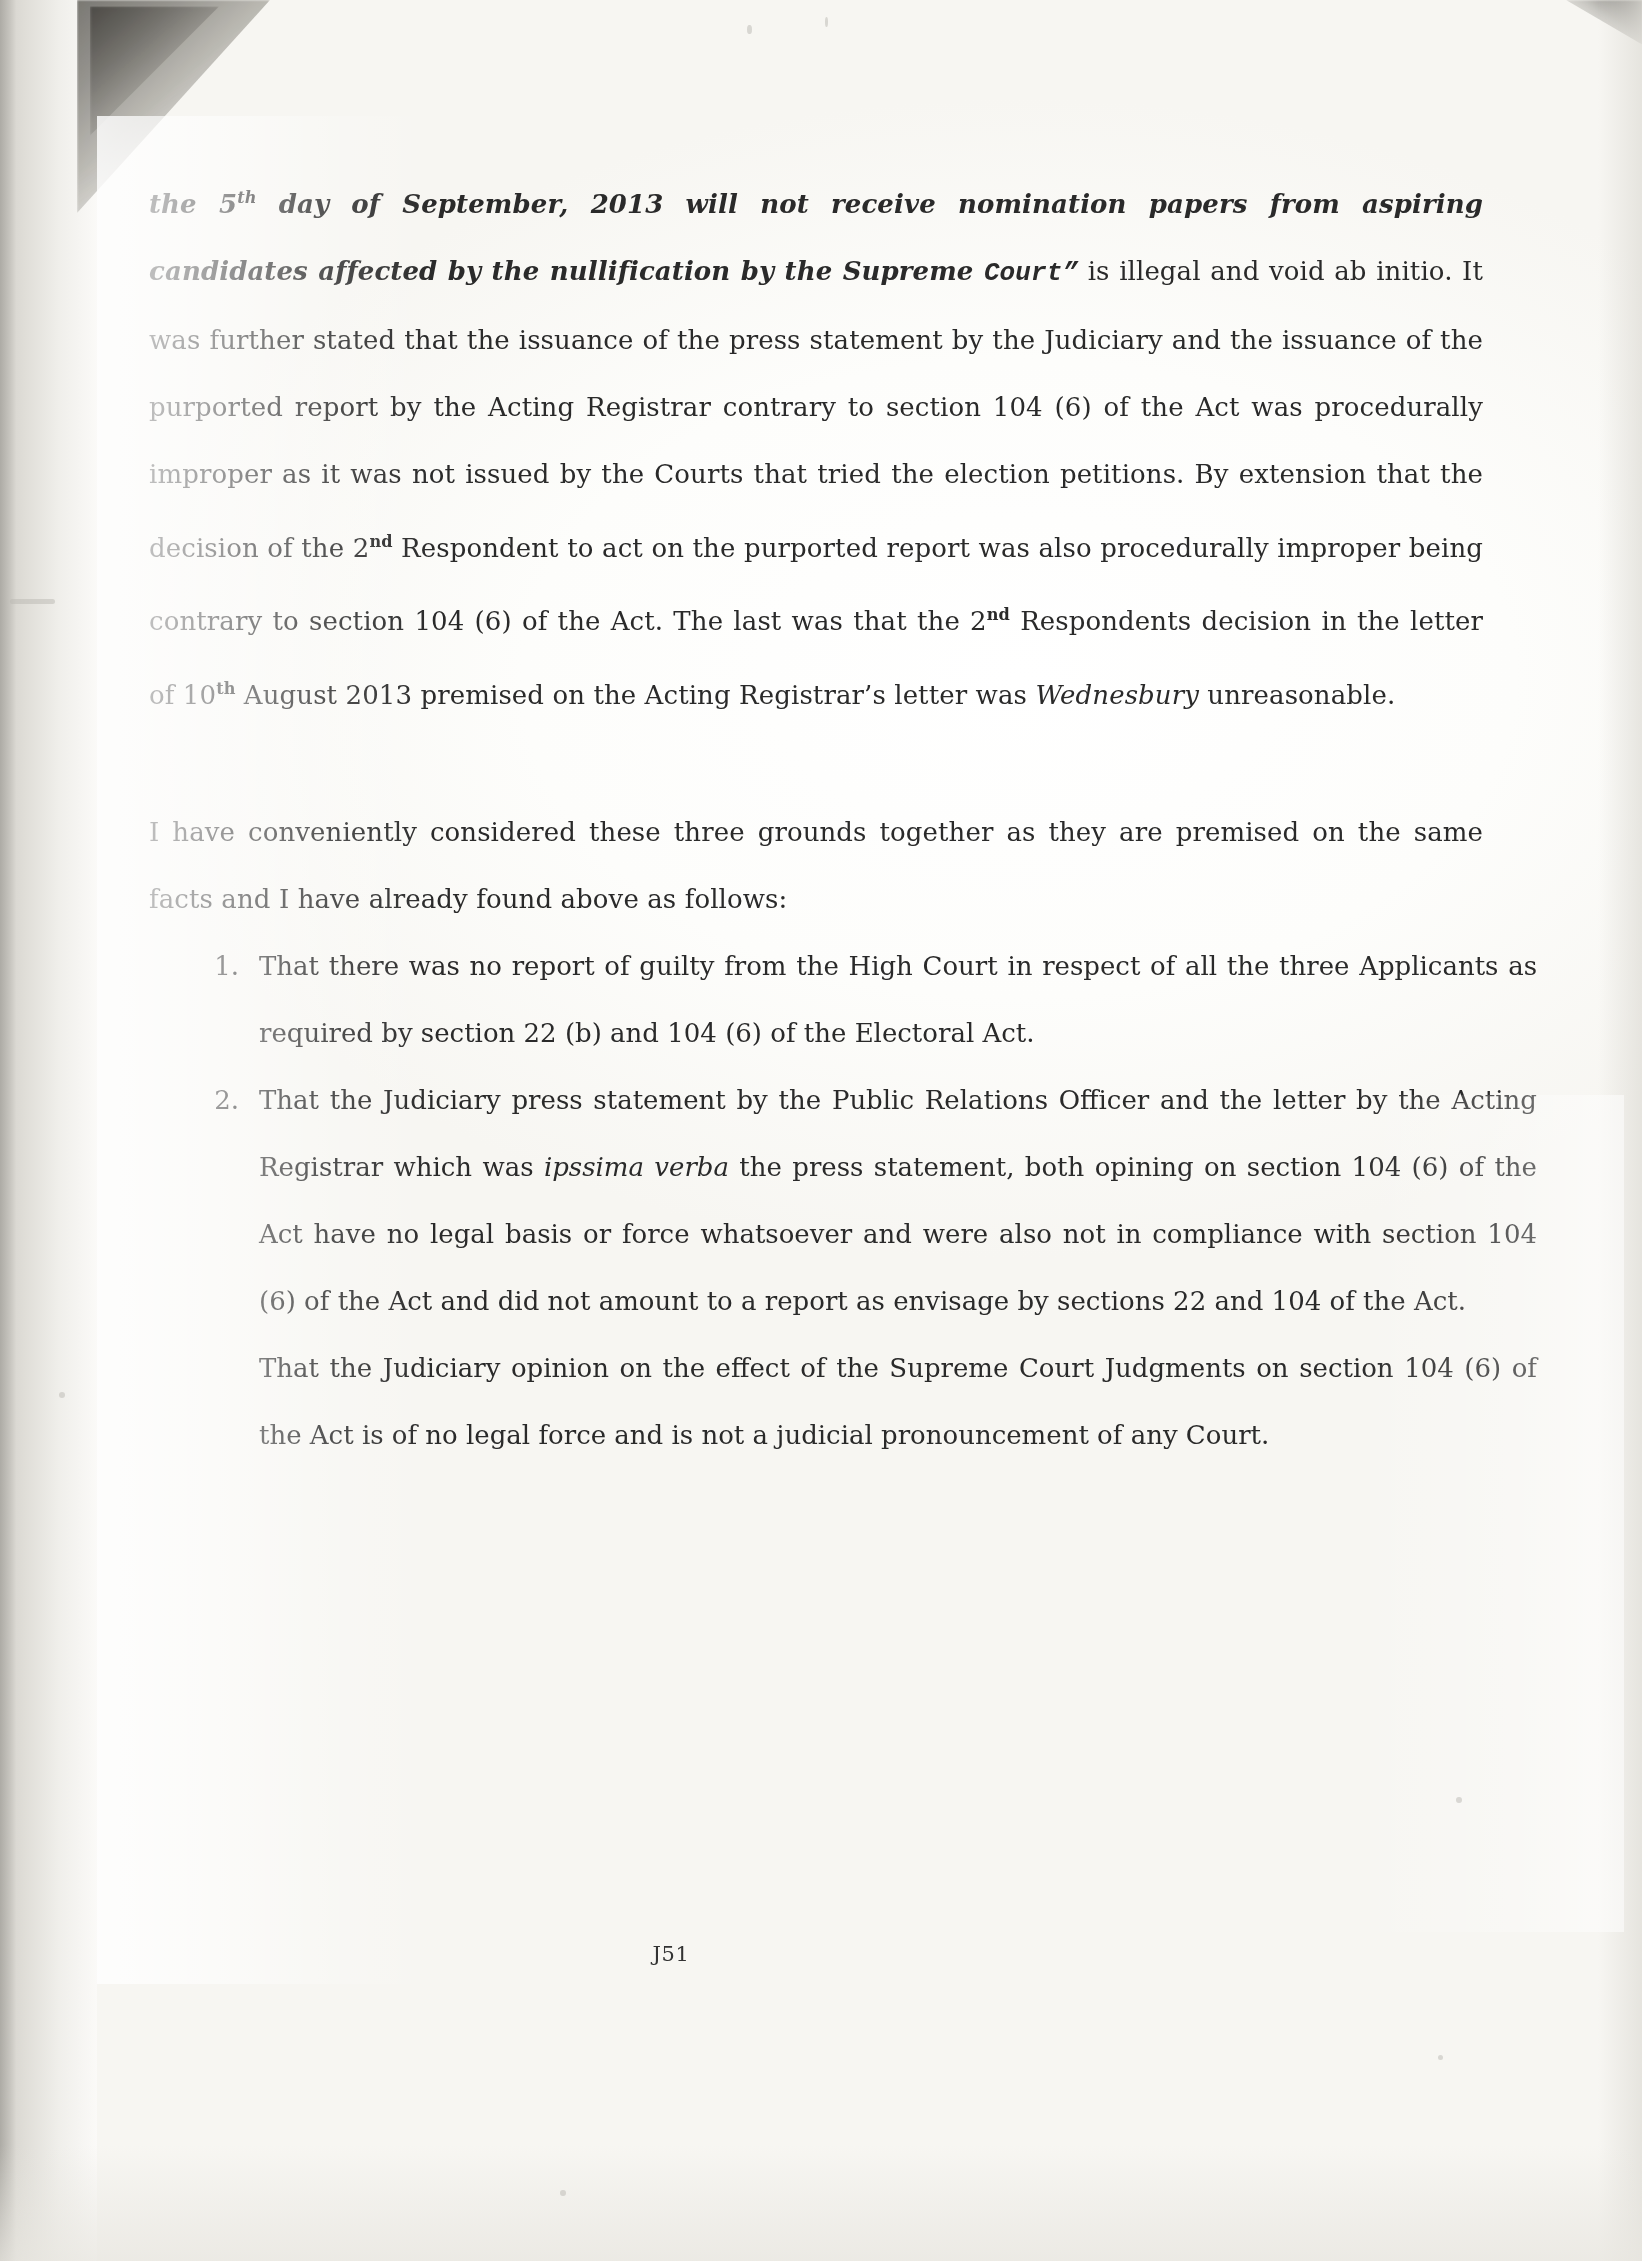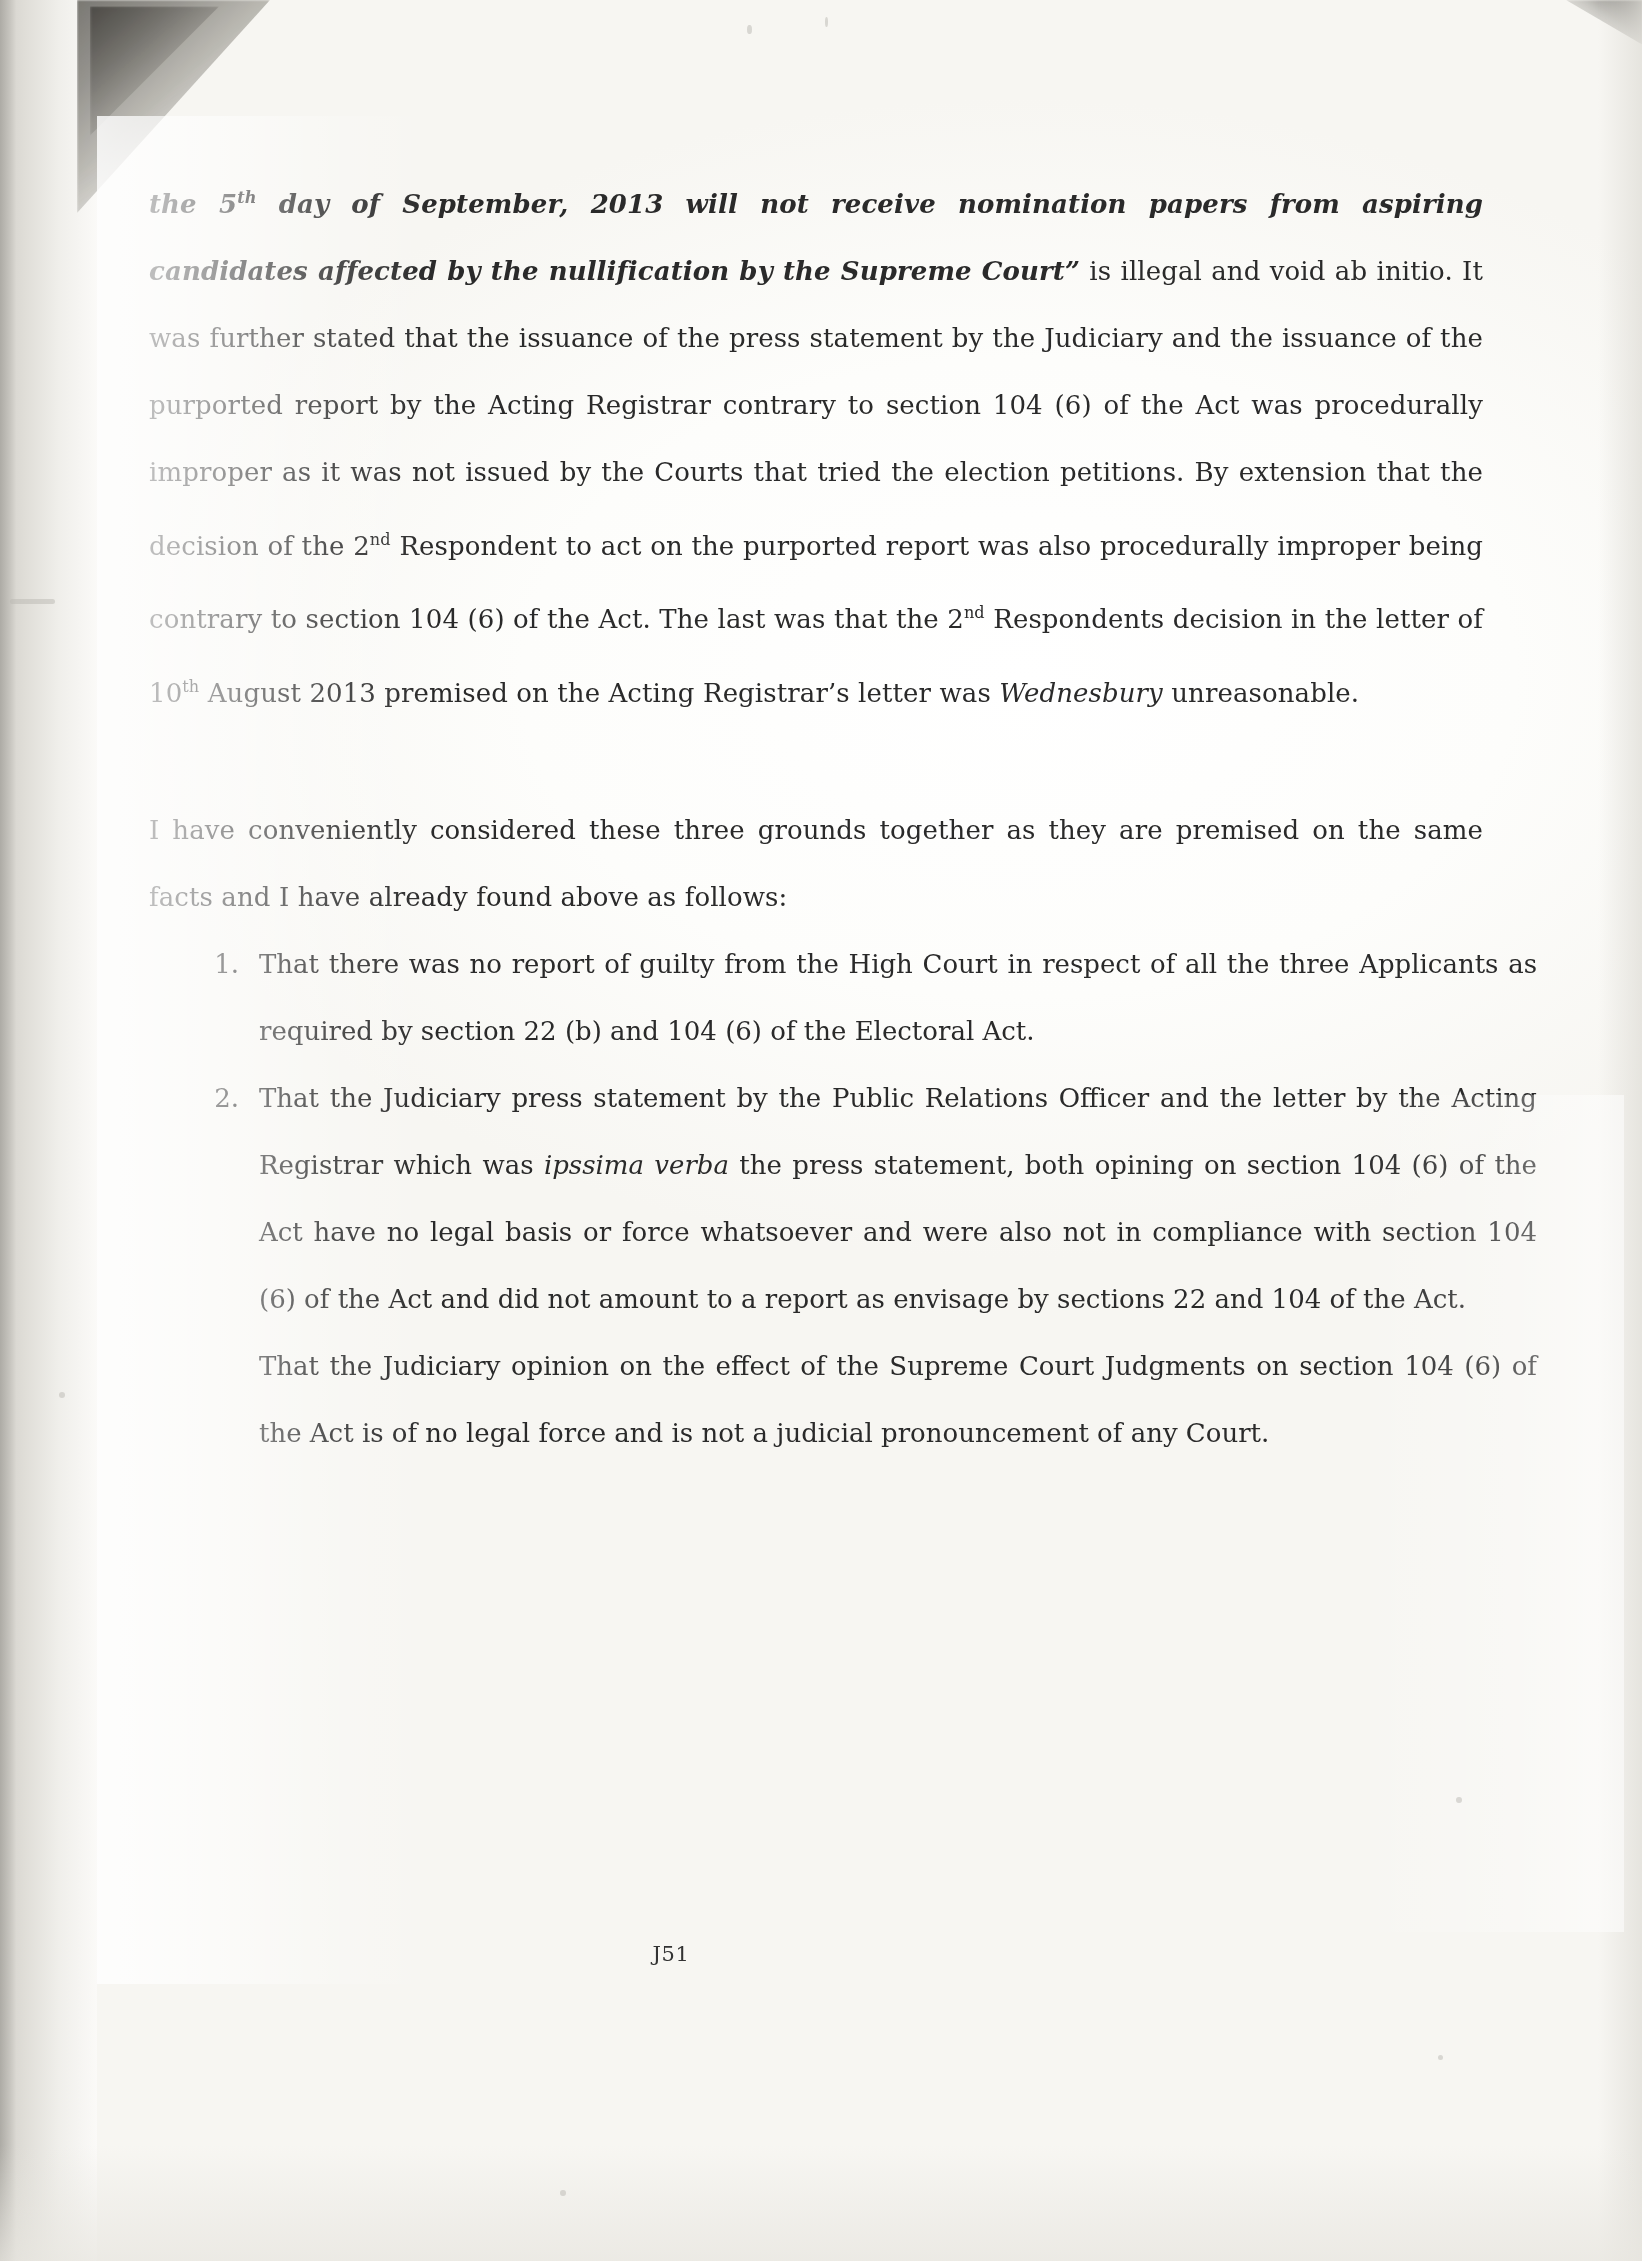--- a/index.html
+++ b/index.html
@@ -151,25 +151,27 @@
     text-justify: inter-word;
     letter-spacing: 0.1px;
   }
 
   .lead {
     font-weight: bold;
     font-style: italic;
   }
   .quote-close {
     font-weight: bold;
+    font-family: Liberation Mono, monospace;
   }
   em { }
   sup {
     font-size: 0.62em;
     vertical-align: super;
+    font-weight: bold;
   }
 
   #para-gap { height: 70px; }
 
   ol.numbered {
     margin: 0;
     padding: 0;
     list-style: none;
   }
   ol.numbered li {

